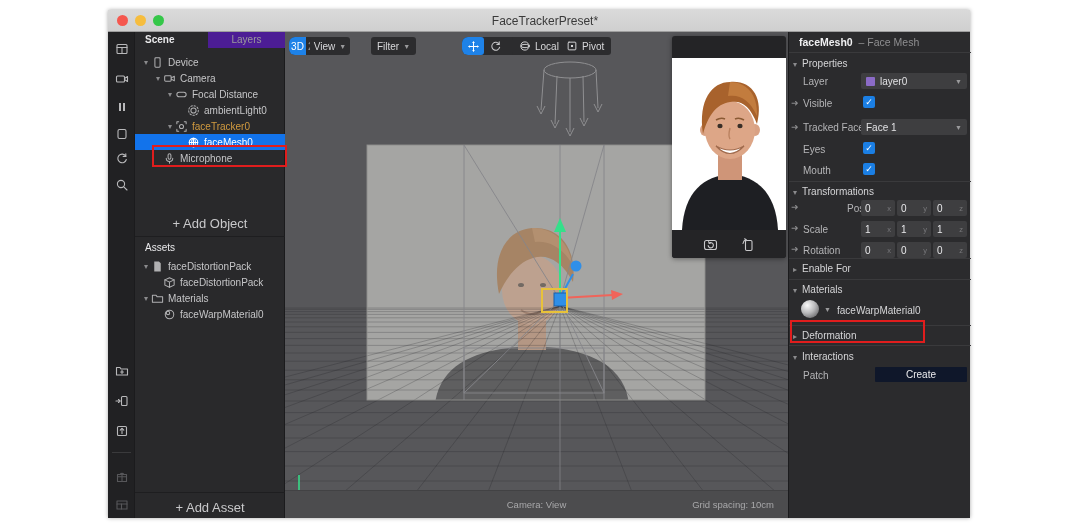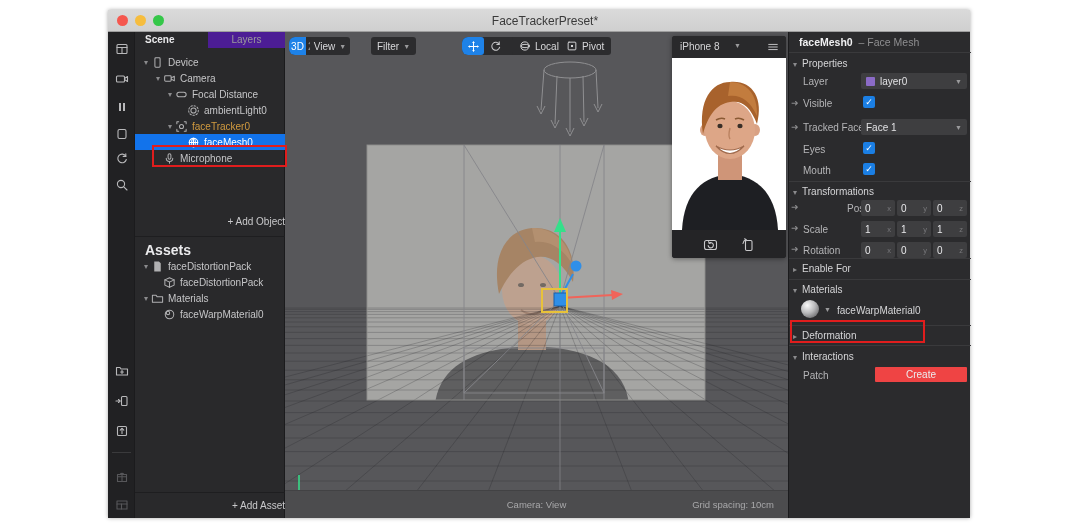--- a/index.html
+++ b/index.html
@@ -24,23 +24,23 @@
   .scene-panel { position:absolute; left:27px; top:0; width:150px; height:486px; background:#29292b; border-right:1px solid #1b1b1d; overflow:visible; }
   .tabs { position:absolute; left:0; top:0; width:150px; height:16px; }
   .tab-active { position:absolute; left:10px; top:2px; font-size:10px; font-weight:bold; color:#eaeaec; }
   .tab-inactive { position:absolute; right:0; top:0; width:77px; height:16px; background:#4c1d95; color:#9a9a9c; font-size:10px; text-align:center; line-height:16px; }
   .tree { position:absolute; left:0; width:150px; }
   .tree-row { height:16px; display:flex; align-items:center; font-size:10px; color:#c6c6c8; white-space:nowrap; }
   .tree-row .exp { width:10px; font-size:8px; color:#8a8a8c; text-align:center; flex:none; }
   .tree-row .t-ic { width:13px; height:13px; margin-right:4px; flex:none; color:#b0b0b2; }
   .tree-row.selected { background:#1273eb; color:#ffffff; }
   .tree-row.selected .t-ic, .tree-row.selected .exp { color:#ffffff; }
-  .add-btn { position:absolute; width:150px; text-align:right; font-size:10px; color:#c9c9cb; cursor:default; }
+  .add-btn { position:absolute; width:150px; text-align:center; font-size:13px; color:#c9c9cb; cursor:default; }
   .panel-div { position:absolute; left:0; width:150px; height:1px; background:#1e1e20; }
-  .assets-header { position:absolute; left:10px; font-size:14px; font-weight:bold; color:#eaeaec; }
+  .assets-header { position:absolute; left:10px; font-size:10px; font-weight:normal; color:#eaeaec; }
 
   
   .viewport { position:absolute; left:177px; top:0; width:503px; height:486px; background:#57575a; overflow:hidden; }
   .vp-svg { position:absolute; left:0; top:0; }
   .vp-toolbar { position:absolute; left:0; top:0; width:503px; height:28px; }
   .btn { position:absolute; top:5px; height:18px; background:#2c2c2e; border-radius:3px; color:#d8d8da; font-size:10px; display:flex; align-items:center; justify-content:center; gap:4px; padding:0 7px; }
   .btn .chev { font-size:7px; color:#9a9a9c; }
   .seg { position:absolute; top:5px; height:18px; background:#2c2c2e; border-radius:6px; display:flex; overflow:hidden; }
   .seg .seg-item { width:17px; height:18px; font-size:10px; color:#9a9a9c; display:flex; align-items:center; justify-content:center; }
   .seg .seg-item.on { background:#1e82e8; color:#fff; }
@@ -76,21 +76,21 @@
   .swatch { width:9px; height:9px; background:#8b6bc7; border-radius:1px; flex:none; }
   .checkbox { position:absolute; left:74px; width:12px; height:12px; background:#1b7fe4; border-radius:2px; color:#fff; font-size:9px; line-height:12px; text-align:center; }
   .vec-row { position:absolute; left:0; width:182px; height:16px; }
   .vec-cells { position:absolute; left:72px; top:0; display:flex; gap:2px; }
   .vcell { width:34px; height:16px; background:#3e3e40; border-radius:2px; display:flex; align-items:center; padding:0 4px; }
   .vcell .val { font-size:10px; color:#e8e8ea; }
   .vcell .ax { margin-left:auto; font-size:7.5px; color:#77777a; }
   .mat-thumb { position:absolute; left:12px; width:18px; height:18px; border-radius:50%; background:radial-gradient(circle at 35% 30%, #fafafa, #b9b9bb 45%, #5c5c5e 90%); }
   .mat-chev { position:absolute; left:35px; top:5px; font-size:7px; color:#9a9a9c; }
   .mat-name { position:absolute; left:48px; top:3px; font-size:10px; color:#d5d5d7; }
-  .create-btn { position:absolute; left:86px; width:92px; height:15px; background:#ef4444; border-radius:1px; color:#ececee; font-size:10px; text-align:center; line-height:15px; }
+  .create-btn { position:absolute; left:86px; width:92px; height:15px; background:#0f172a; border-radius:1px; color:#ececee; font-size:10px; text-align:center; line-height:15px; }
 
   
   .annotation { position:absolute; border:2px solid #e01d1d; z-index:50; }
 
   .ic { width:100%; height:100%; display:block; }
   .ic * { stroke:currentColor; fill:none; stroke-width:1.1; stroke-linecap:round; stroke-linejoin:round; }
   .ic .fill { fill:currentColor; stroke:none; }
 </style>
 </head>
 <body>
@@ -470,31 +470,20 @@
               <svg class="ic" viewBox="0 0 14 14">
                 <rect x="2.5" y="2.5" width="9" height="9" rx="1"></rect>
                 <rect class="fill" x="5.8" y="5.8" width="2.4" height="2.4"></rect>
               </svg>
             </span>
           <span>Pivot</span>
         </div>
       </div>
 
       <div class="sim">
-        <div class="sim-header">
-          <span class="sim-device">iPhone 8</span>
-          <span class="sim-chev">▼</span>
-          <span class="sim-menu">
-            <svg class="ic" viewBox="0 0 14 14">
-                <line x1="2" y1="4" x2="12" y2="4"></line>
-                <line x1="2" y1="7" x2="12" y2="7"></line>
-                <line x1="2" y1="10" x2="12" y2="10"></line>
-              </svg>
-          </span>
-        </div>
         <div class="sim-video">
           <svg width="114" height="172" viewBox="0 0 114 172">
             <rect x="0" y="0" width="114" height="172" fill="#ffffff"></rect>
             <path d="M10,172 C12,134 32,118 58,116 C84,118 104,134 106,172 Z" fill="#1e1f23"></path>
             <rect x="46" y="90" width="24" height="32" fill="#cf9578"></rect>
             <ellipse cx="33" cy="72" rx="5" ry="6" fill="#d9a183"></ellipse>
             <ellipse cx="83" cy="72" rx="5" ry="6" fill="#d9a183"></ellipse>
             <ellipse cx="58" cy="72" rx="25" ry="29" fill="#dda687"></ellipse>
             <path d="M44,62 Q49,59 53,61" stroke="#8a5a34" stroke-width="1.6" fill="none"></path>
             <path d="M63,61 Q67,59 72,62" stroke="#8a5a34" stroke-width="1.6" fill="none"></path>

